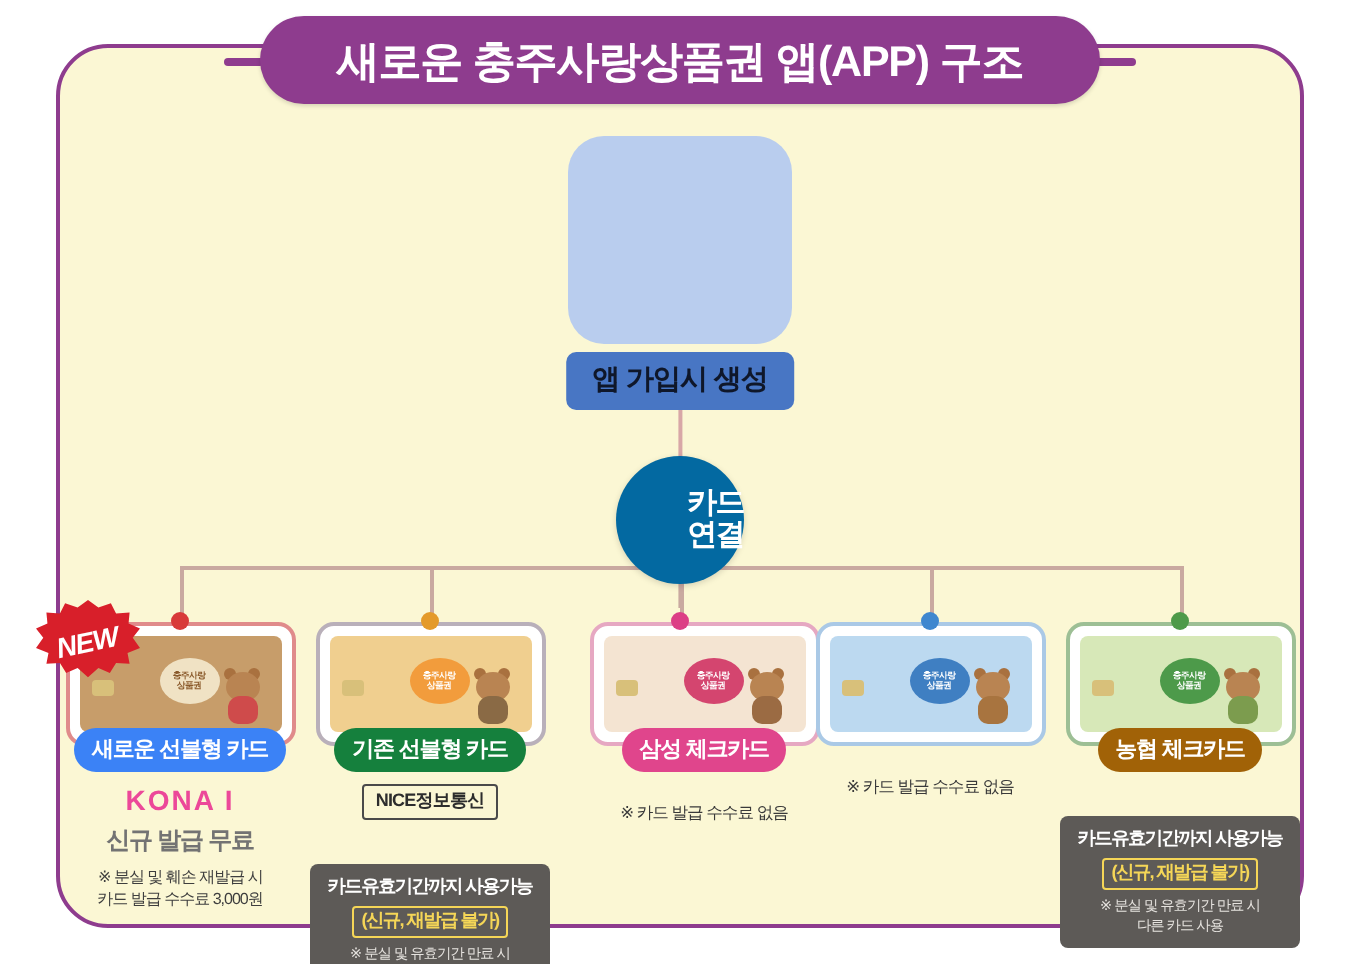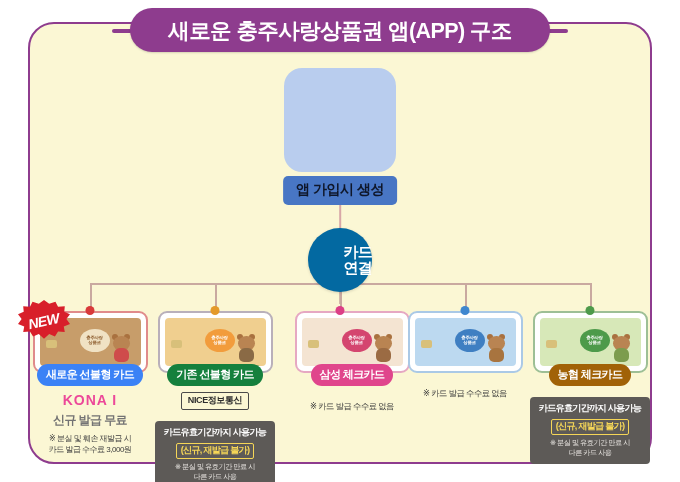--- a/index.html
+++ b/index.html
@@ -273,21 +273,21 @@
     white-space: pre-line;
   }
   .note-sm {
     margin-top: 15px;
     text-align: center;
     font-size: 8.3px; color: #3a3a3a;
     letter-spacing: -0.5px;
   }
   
   .grey-box {
-    margin-top: 11px;
+    margin-top: 22px;
     width: 120px;
     background: #5d5a57;
     border-radius: 4px;
     padding: 5px 3px 6px;
     text-align: center;
   }
   .grey-box .l1 {
     color: #ffffff; font-size: 9.2px; font-weight: bold;
     letter-spacing: -0.8px; white-space: nowrap;
   }

